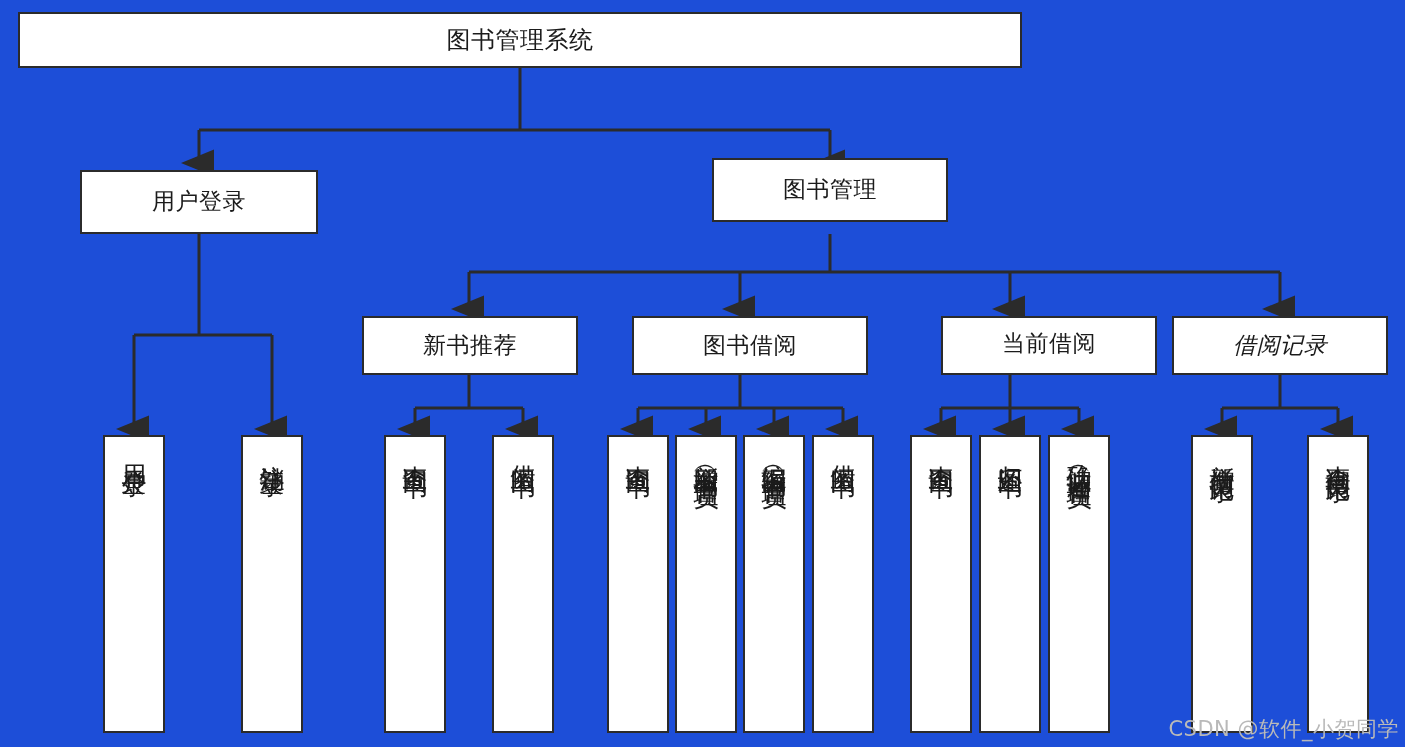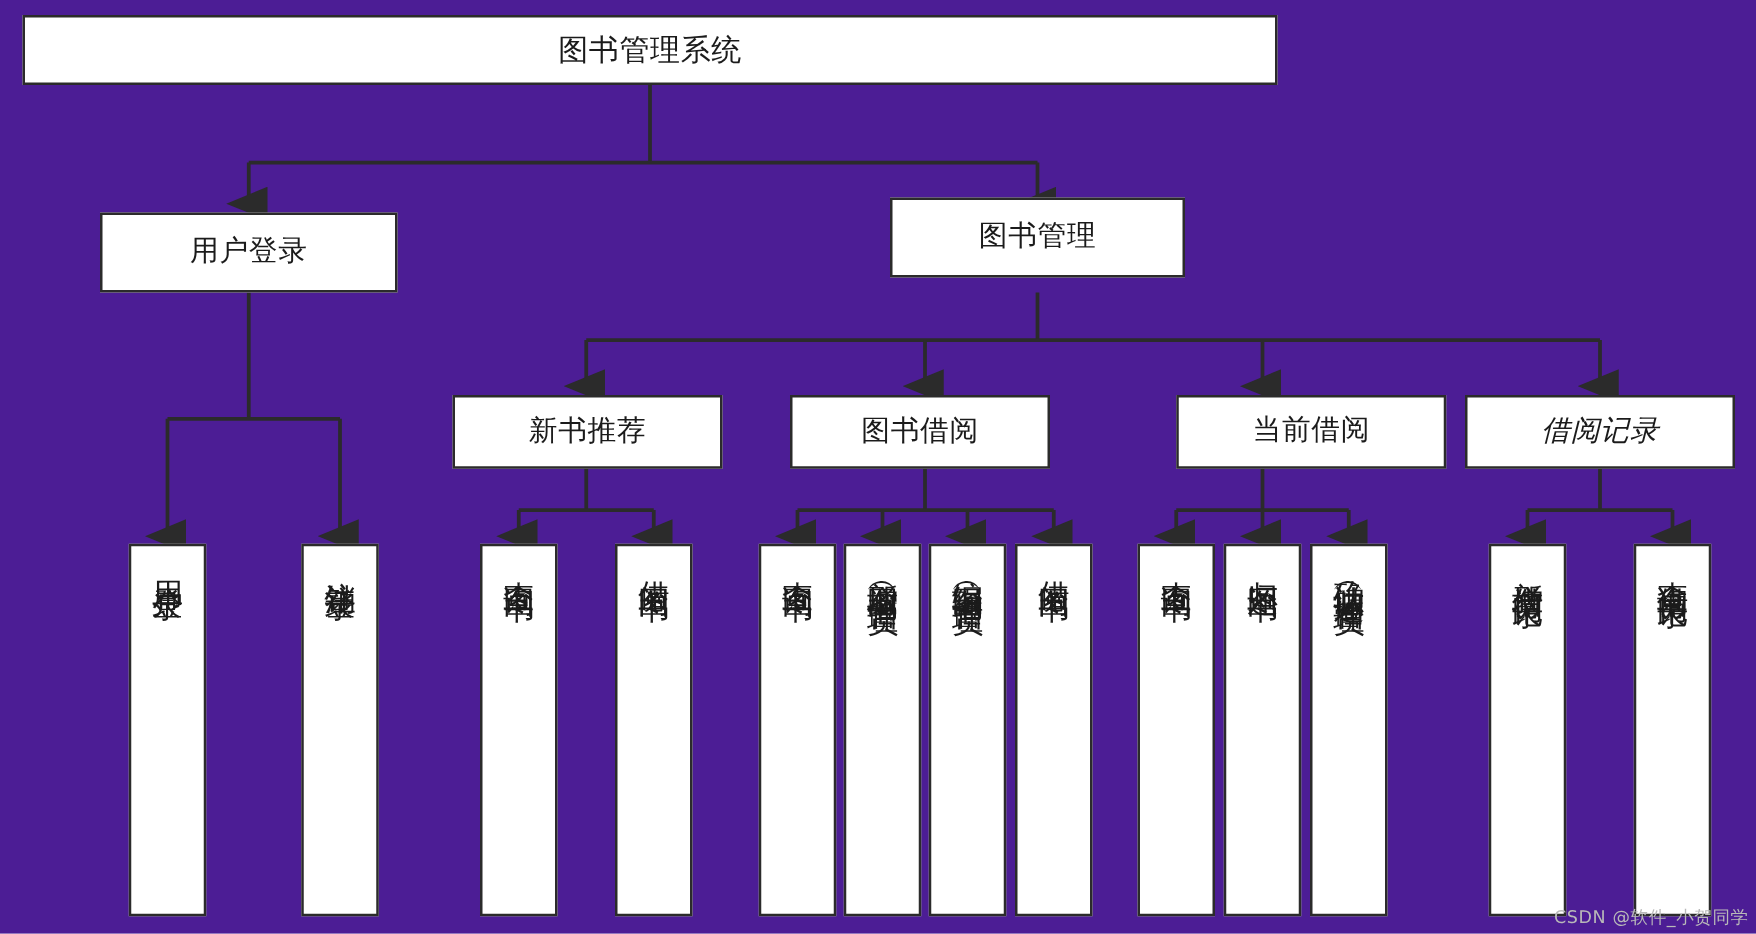--- a/index.html
+++ b/index.html
@@ -8,21 +8,21 @@
     padding: 0;
     background: #ffffff;
   }
   body {
     font-family: "DejaVu Sans", "Liberation Sans", sans-serif;
   }
   #canvas {
     position: relative;
     width: 1405px;
     height: 747px;
-    background: #4c1d95;
+    background: #1d4ed8;
     overflow: hidden;
   }
   #edges {
     position: absolute;
     left: 0;
     top: 0;
     width: 1405px;
     height: 747px;
     pointer-events: none;
   }
@@ -61,21 +61,21 @@
     text-orientation: upright;
     font-size: 25px;
     line-height: 1;
     letter-spacing: 3px;
     white-space: nowrap;
   }
   .watermark {
     position: absolute;
     right: 6px;
     bottom: 4px;
-    font-size: 14px;
+    font-size: 21px;
     color: #b9b9b9;
     letter-spacing: 0.5px;
     z-index: 5;
     white-space: nowrap;
     margin-top: 48px;
   }
 </style>
 </head>
 <body>
 
@@ -138,21 +138,21 @@
   <div class="node horiz" style="left:80px; top:170px; width:238px; height:64px;">
     <span class="lbl">用户登录</span>
   </div>
   <div class="node horiz" style="left:712px; top:158px; width:236px; height:64px;">
     <span class="lbl">图书管理</span>
   </div>
 
   <div class="node horiz" style="left:362px; top:316px; width:216px; height:59px;">
     <span class="lbl">新书推荐</span>
   </div>
-  <div class="node horiz" style="left:632px; top:316px; width:208px; height:59px;">
+  <div class="node horiz" style="left:632px; top:316px; width:236px; height:59px;">
     <span class="lbl">图书借阅</span>
   </div>
   <div class="node horiz" style="left:941px; top:316px; width:216px; height:59px;font-family:Liberation Mono, monospace;">
     <span class="lbl">当前借阅</span>
   </div>
   <div class="node horiz" style="left:1172px; top:316px; width:216px; height:59px;font-style:italic;">
     <span class="lbl">借阅记录</span>
   </div>
 
   <div class="node vert" style="left:103px; top:435px; width:62px; height:298px;">

